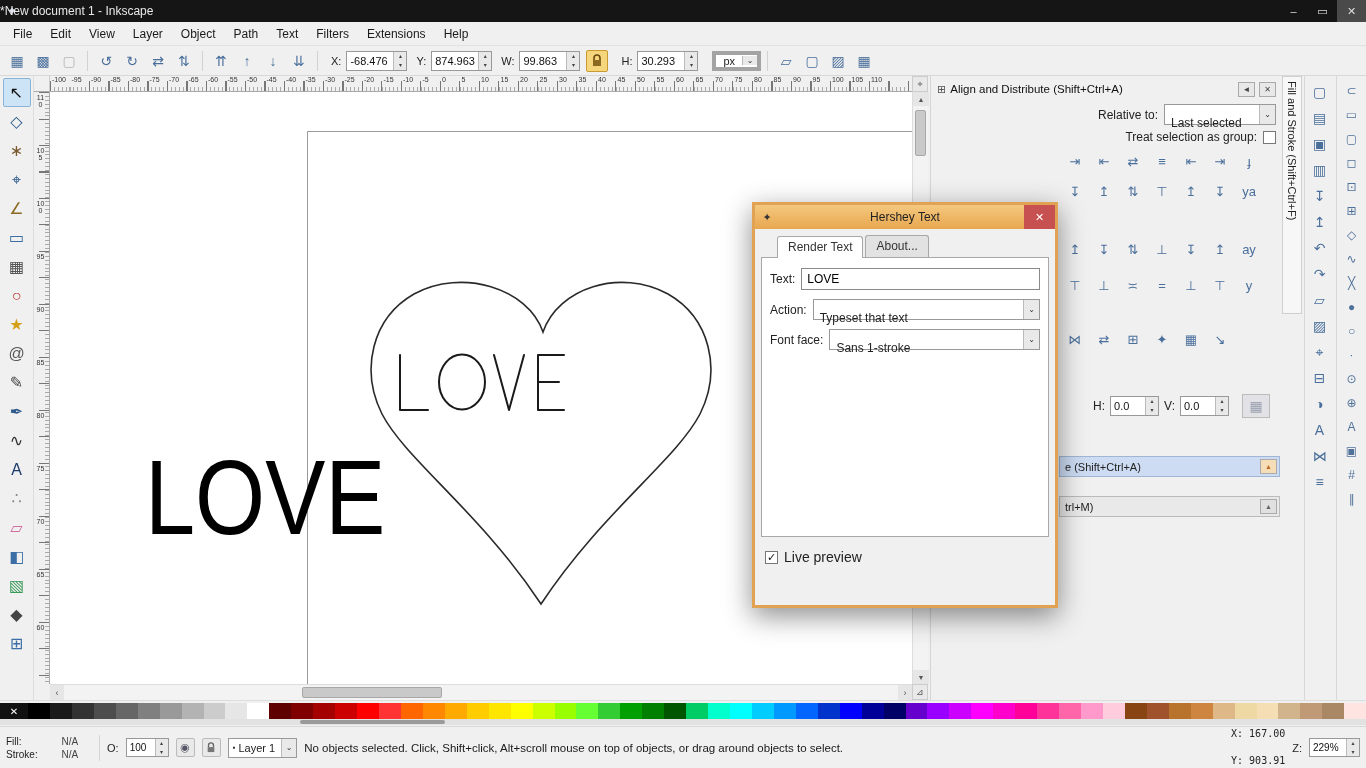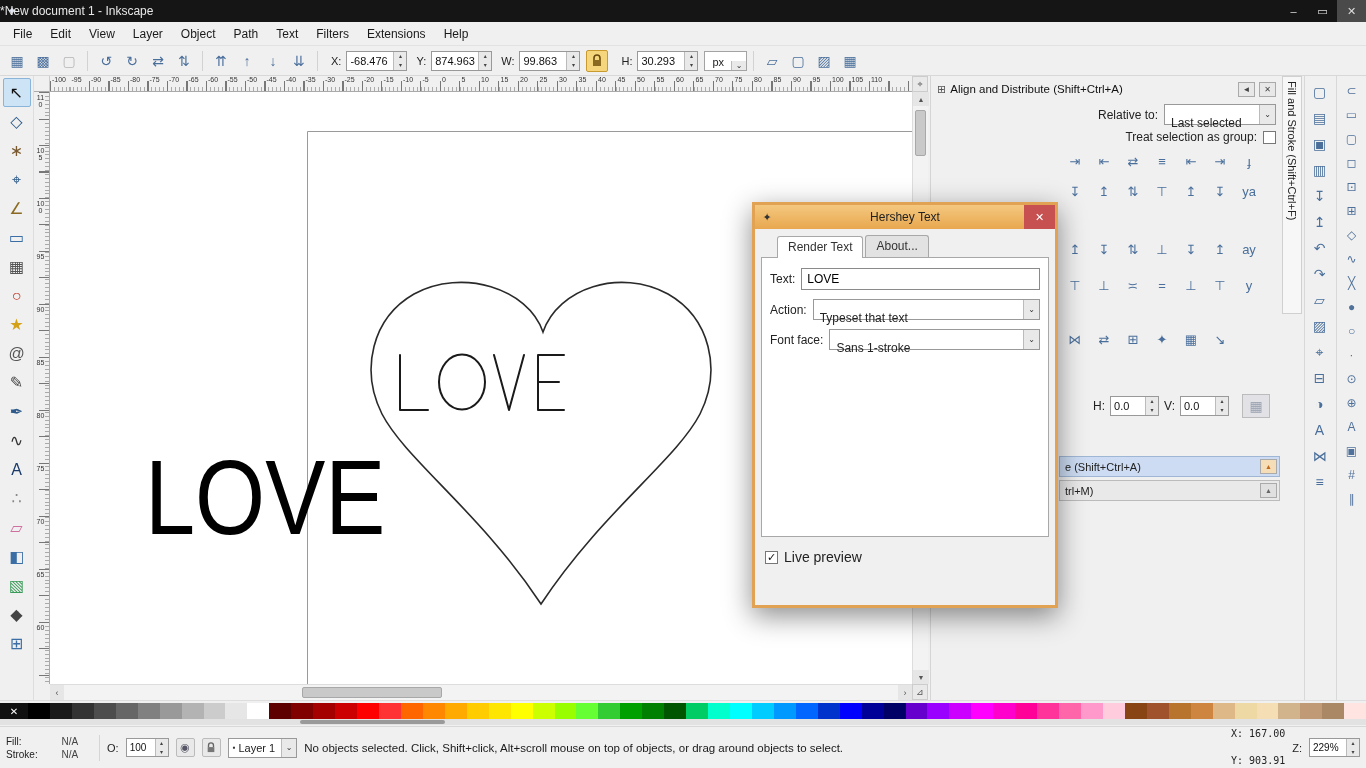--- a/index.html
+++ b/index.html
@@ -22,21 +22,21 @@
   .toolbar{position:absolute;top:46px;left:0;width:100%;height:30px;background:#f0f0f0;border-bottom:1px solid #d8d8d8;display:flex;align-items:center;gap:2px;padding:0 5px}
   .tbtn{width:24px;height:24px;border:1px solid transparent;border-radius:2px;display:flex;align-items:center;justify-content:center;font-size:14px;color:#4a6f9b}
   .tbtn.disabled{color:#b5b5b5}
   .tsep{width:1px;height:20px;background:#d2d2d2;margin:0 4px}
   .fldlab{font-size:11px;color:#222;margin:0 3px 0 7px}
   .spin{display:flex;align-items:stretch;height:20px;border:1px solid #999;background:#fff}
   .spin input{width:46px;border:0;outline:none;font-size:11px;padding:0 3px;font-family:inherit;color:#111;background:#fff}
   .spinarrows{display:flex;flex-direction:column;width:13px;border-left:1px solid #bbb;background:#e9e9e9}
   .spinarrows span{flex:1;font-size:6px;line-height:9px;text-align:center;color:#444}
   .lockbtn{width:22px;height:22px;background:#f6d67c;border:1px solid #c89a30;border-radius:2px;display:flex;align-items:center;justify-content:center;margin:0 4px}
-  .unitbox{display:flex;height:20px;border:1px solid #a3a3a3;background:#fff;align-items:flex-end;margin-left:4px}
+  .unitbox{display:flex;height:20px;border:4px solid #a3a3a3;background:#fff;align-items:center;margin-left:12px}
   .unitbox .uval{padding:2px 7px;font-size:11px}
   .unitbox .uarr{width:15px;background:#e9e9e9;border-left:1px solid #bbb;display:flex;align-items:center;justify-content:center;font-size:8px;color:#333}
 
   
   .toolbox{position:absolute;left:0;top:76px;width:34px;bottom:68px;background:#f0f0f0;border-right:1px solid #ddd;display:flex;flex-direction:column;align-items:center;padding-top:2px}
   .tool{width:28px;height:29px;display:flex;align-items:center;justify-content:center;border:1px solid transparent;border-radius:2px}
   .tool.active{background:#cde3f6;border-color:#8ab4d8}
   .tglyph{font-size:16px;line-height:1}
 
   
@@ -86,21 +86,21 @@
   .checkbox{width:13px;height:13px;border:1px solid #777;background:#fff;display:flex;align-items:center;justify-content:center;font-size:11px;line-height:1;color:#111}
   .arows{width:208px;margin-left:auto;margin-right:6px;margin-top:6px}
   .arow{display:flex;gap:3px}
   .abtn{width:26px;height:22px;border:1px solid transparent;border-radius:2px;display:flex;align-items:center;justify-content:center}
   .aglyph{font-size:13px;color:#4a6f9b}
   .hv-row{display:flex;align-items:center;gap:5px;justify-content:flex-end;margin-right:6px}
   .hv-row .hvlab{font-size:12px}
   .hv-row .spin input{width:34px}
   .ro-btn{width:28px;height:24px;border:1px solid #bbb;background:#e2e2e6;display:flex;align-items:center;justify-content:center;font-size:14px;color:#9aa0b0;margin-left:8px}
   .dockbar{position:absolute;left:128px;right:2px;height:21px;display:flex;align-items:center;border:1px solid #9fb6d4;background:#cddcf3;padding:0 2px 0 5px}
-  .dockbar.second{top:404px;background:#e9e9e9;border-color:#bbb}
+  .dockbar.second{top:420px;background:#e9e9e9;border-color:#bbb}
   .dockbar .dlabel{flex:1;font-size:11px;color:#222;white-space:nowrap;overflow:hidden}
   .dockbar .dbtn{width:17px;height:15px;border:1px solid #aaa;background:#f5ddb8;color:#c06a20;display:flex;align-items:center;justify-content:center;font-size:7px}
   .dockbar.second .dbtn{background:#e0e0e0;color:#666}
 
   
   .vtab{position:absolute;left:1282px;top:76px;width:20px;height:238px;background:#f7f7f7;border:1px solid #d0d0d0;display:flex;justify-content:center;padding-top:4px}
   .vtab span{writing-mode:vertical-rl;font-size:11px;color:#222;white-space:nowrap}
   .cmdcol{position:absolute;left:1304px;top:76px;width:30px;bottom:68px;background:#f0f0f0;border-left:1px solid #d8d8d8;display:flex;flex-direction:column;align-items:center;gap:2px;padding-top:4px}
   .cbtn{width:24px;height:24px;border:1px solid transparent;border-radius:2px;display:flex;align-items:center;justify-content:center}
   .cglyph{font-size:14px;color:#4a6f9b}

